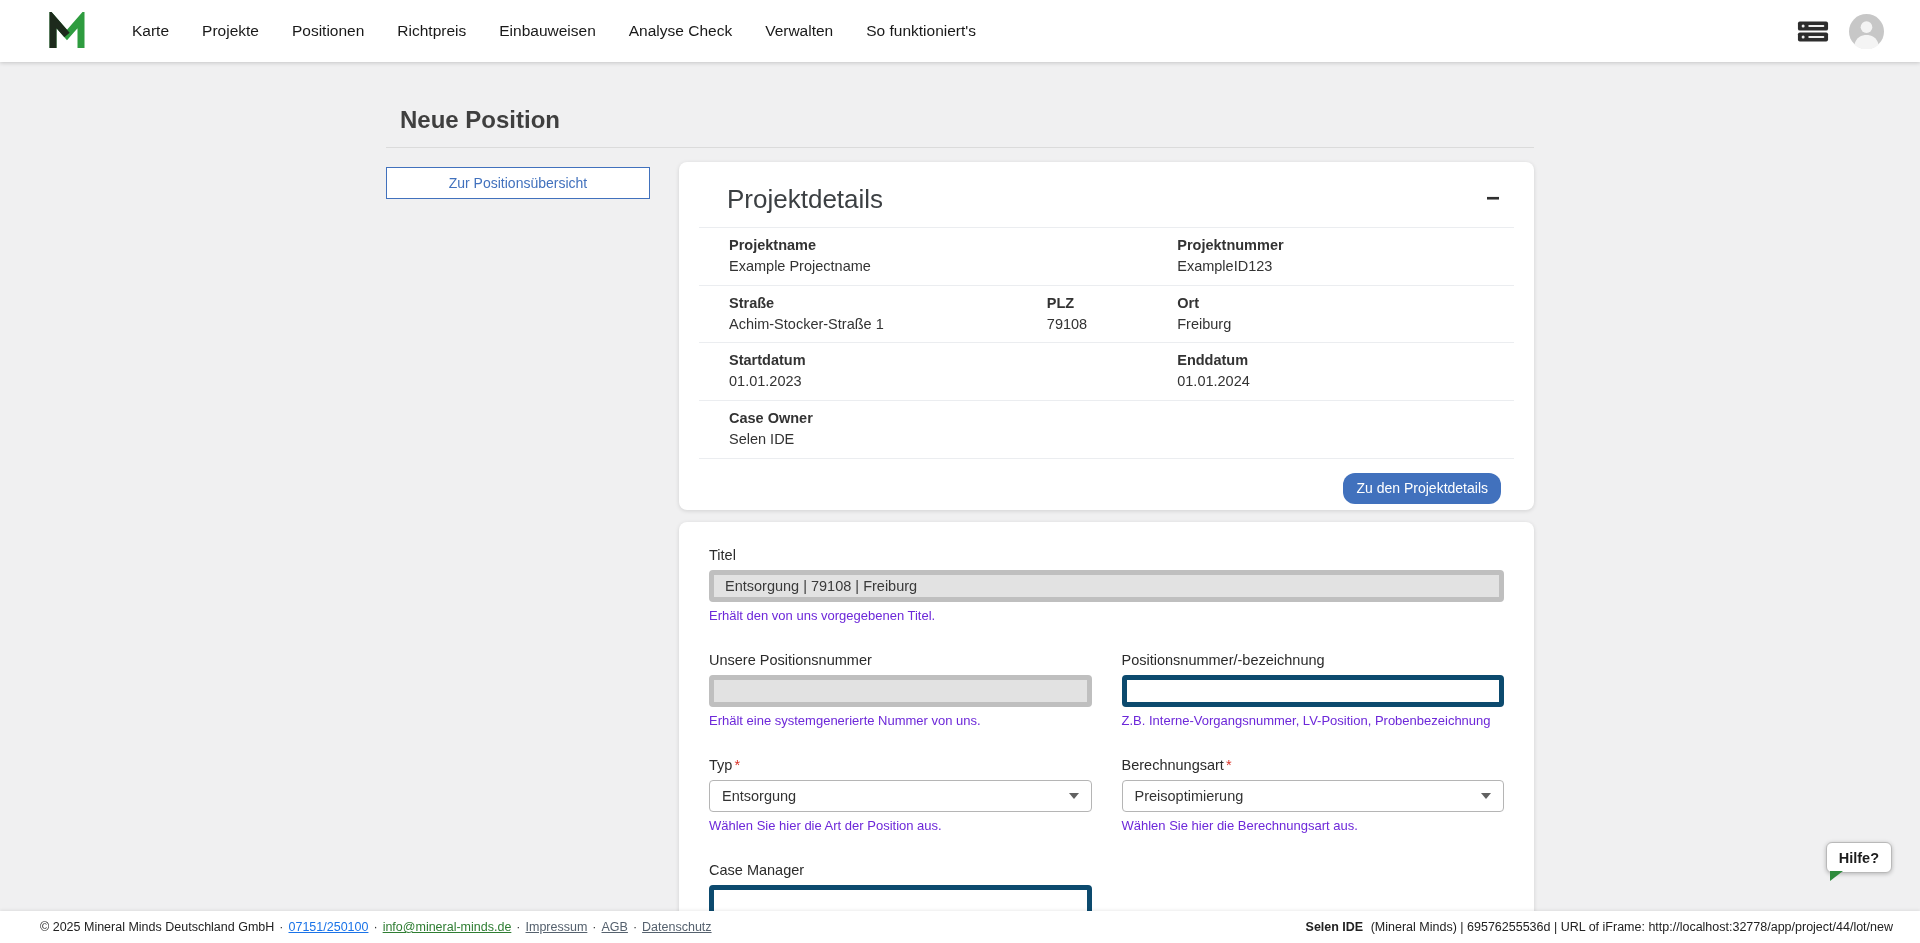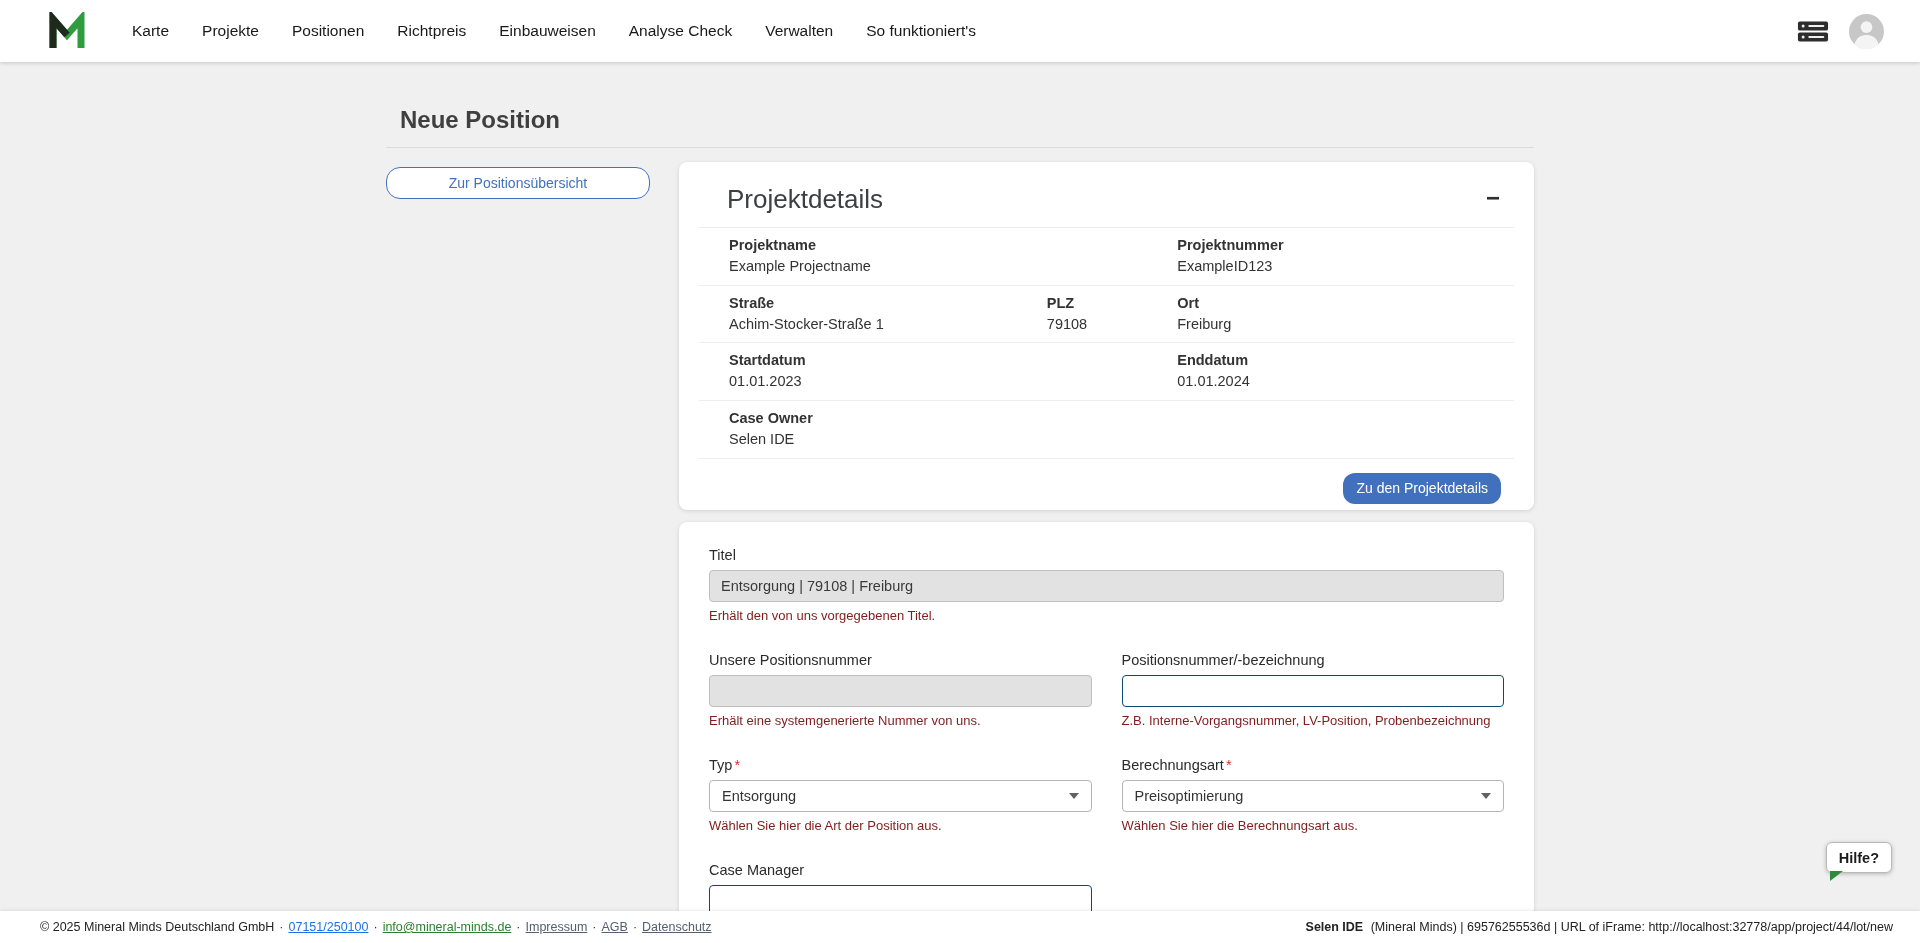--- a/index.html
+++ b/index.html
@@ -27,21 +27,21 @@
 
   
   main { flex: 1 1 auto; overflow: hidden; }
   .container { width: 1148px; margin: 0 auto; padding-top: 44px; }
   h1.page-title { font-size: 24px; font-weight: 700; color: #3f3f3f; margin: 0 0 13px 14px; }
   .title-divider { border: 0; border-top: 1px solid #dbdbdb; margin: 0 0 14px; }
   .content-row { display: grid; grid-template-columns: 264px 1fr; gap: 29px; align-items: start; }
 
   .btn-outline {
     width: 100%; height: 32px; margin-top: 5px;
-    background: #fff; border: 1.5px solid #4171bd; border-radius: 14px;
+    background: #fff; border: 1.5px solid #4171bd; border-radius: 0;
     color: #4171bd; font-size: 14px; font-family: inherit; cursor: pointer;
   }
 
   .card { background: #fff; border-radius: 8px; box-shadow: 0 1px 4px rgba(0,0,0,.13); }
 
   
   .project-card { padding: 20px 20px 4px; }
   .card1-head { display: flex; align-items: flex-start; justify-content: space-between; padding: 2px 10px 0 28px; }
   .card1-head h2 { font-size: 26px; font-weight: 400; color: #3c4043; margin: 0 0 12px; }
   .collapse-btn {
@@ -57,25 +57,25 @@
   .btn-primary {
     background: #4171bd; border: 0; border-radius: 12px; color: #fff;
     height: 31px; padding: 0 13px; font-size: 14px; font-family: inherit; cursor: pointer;
   }
 
   
   .form-card { margin-top: 12px; padding: 25px 30px 80px; }
   .form-label { display: block; font-size: 14.5px; color: #2b2b2b; margin-bottom: 7px; }
   .req { color: #d93025; margin-left: 2px; }
   .input {
-    width: 100%; height: 32px; border: 1px solid #0c4a6e; border-radius: 4px;
+    width: 100%; height: 32px; border: 5px solid #0c4a6e; border-radius: 4px;
     background: #fff; padding: 0 11px; font-size: 14.5px; color: #333; font-family: inherit;
   }
   .input:disabled { background: #e2e2e2; border-color: #bfbfbf; color: #3a3a3a; }
-  .hint { font-size: 13px; color: #7f1d1d; margin-top: 6px; }
+  .hint { font-size: 13px; color: #6d28d9; margin-top: 6px; }
   .form-row { display: grid; grid-template-columns: 1fr 1fr; column-gap: 30px; margin-top: 29px; }
   .select {
     height: 32px; border: 1px solid #b5b5b5; border-radius: 4px; background: #fff;
     display: flex; align-items: center; justify-content: space-between;
     padding: 0 12px; font-size: 14.5px; color: #333; cursor: pointer;
   }
   .caret { width: 0; height: 0; border-left: 5px solid transparent; border-right: 5px solid transparent; border-top: 6px solid #616161; }
 
   
   .help-bubble {

